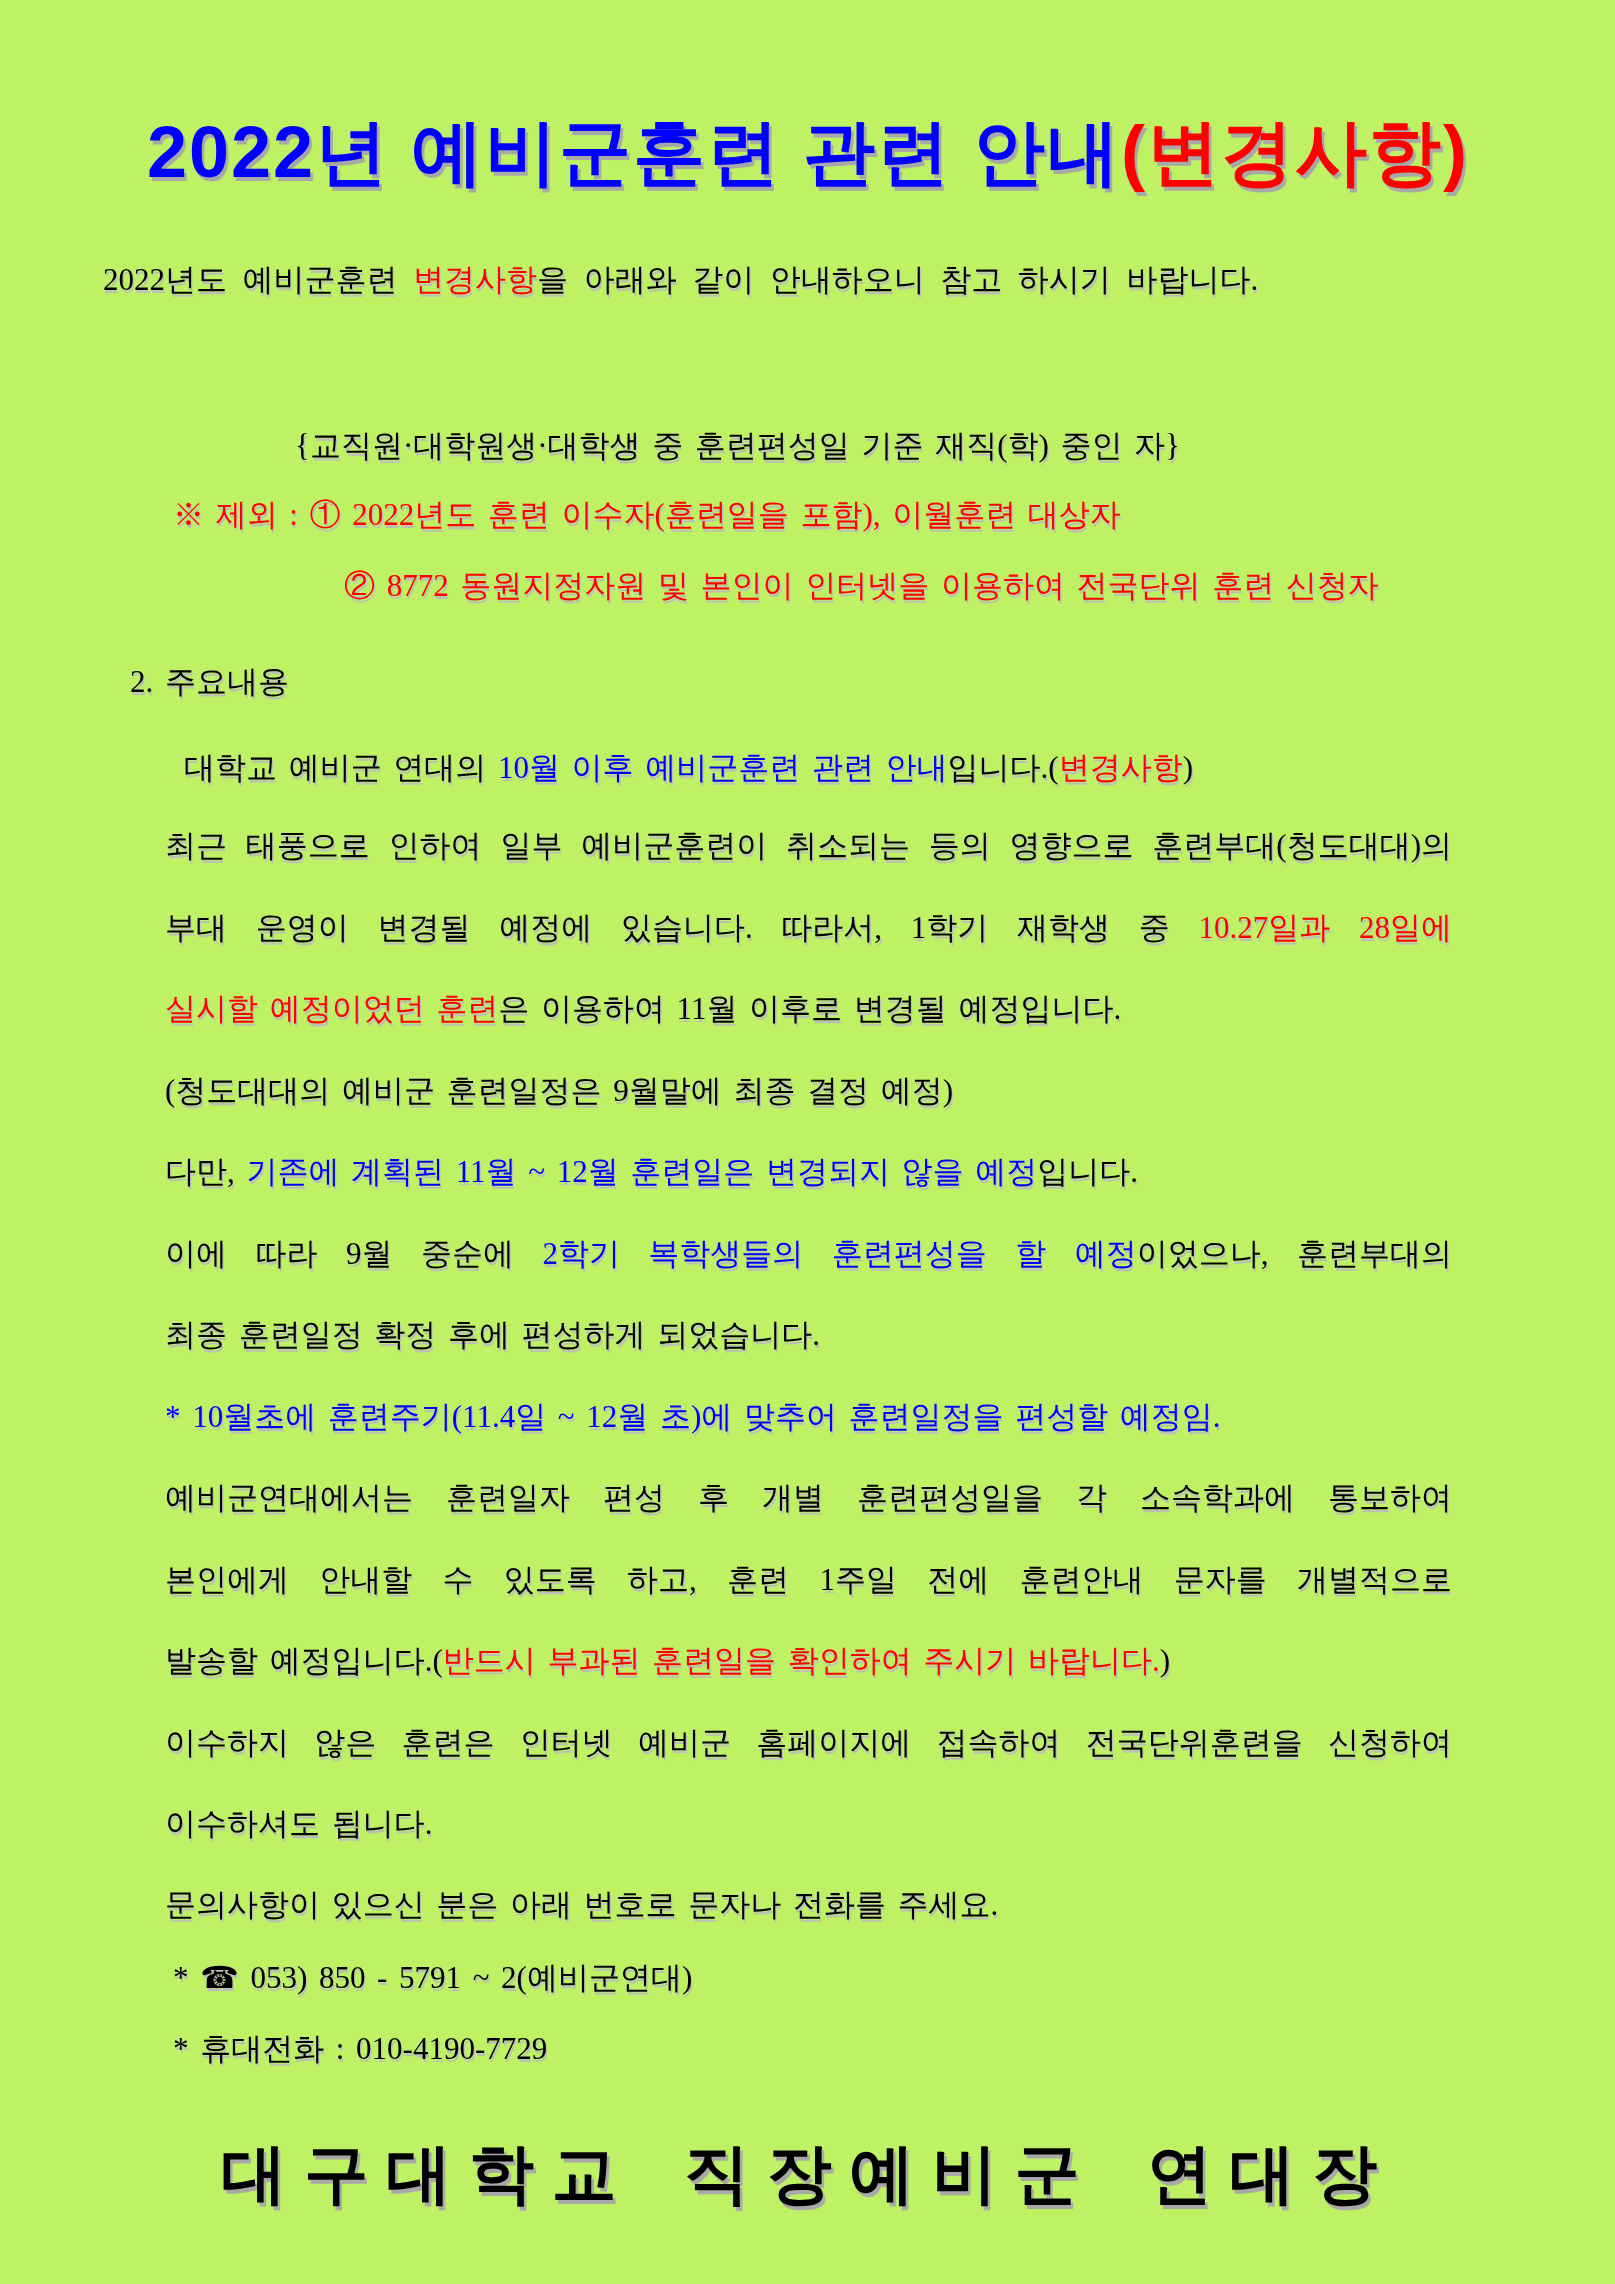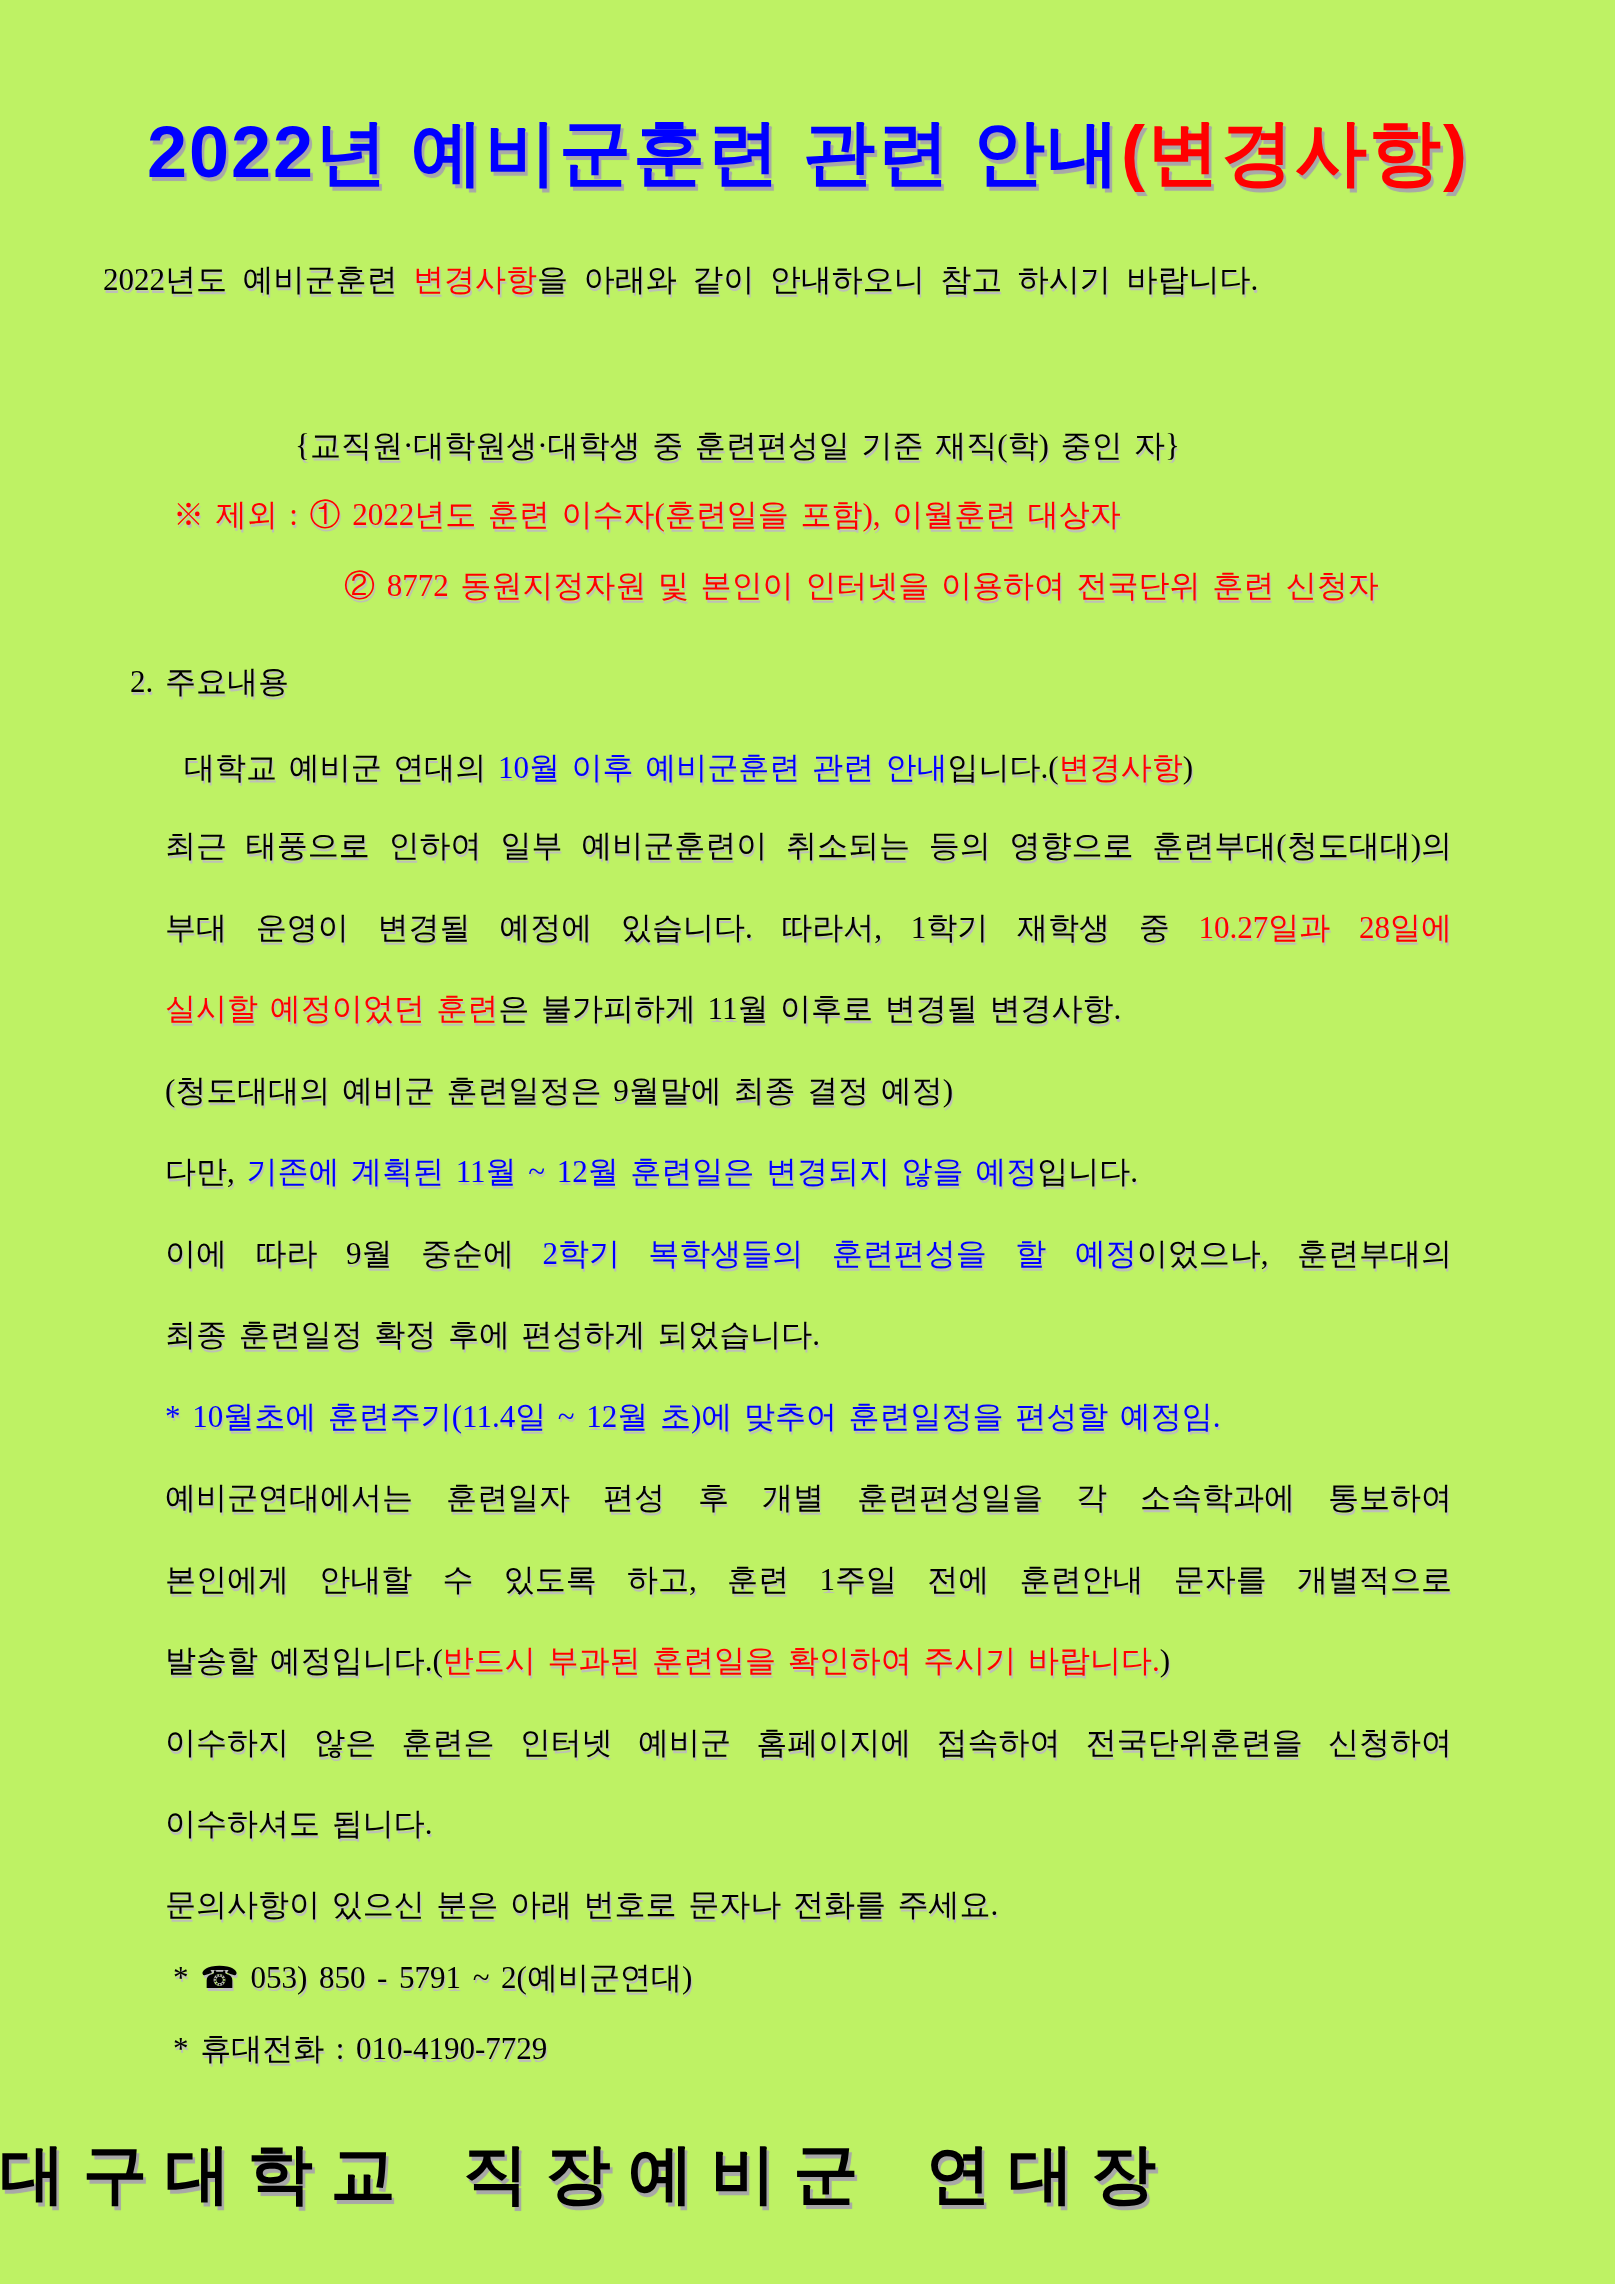--- a/index.html
+++ b/index.html
@@ -36,20 +36,21 @@
     font-family:"Liberation Sans", sans-serif;
     font-weight:bold;
     font-size:72px;
     letter-spacing:2px;
     white-space:nowrap;
     text-shadow:2.6px 3.9px 0.7px #a8a8a8;
   }
   .footer{
     position:absolute;
     top:2130px;left:0;width:100%;
+    text-align:center;
     font-family:"Liberation Sans", sans-serif;
     font-weight:bold;
     font-size:65px;
     letter-spacing:17.6px;
     word-spacing:14.3px;
     white-space:nowrap;
     text-shadow:2.6px 3.9px 0.7px #a8a8a8;
   }
   .phone-icon{font-family:"DejaVu Sans", sans-serif;}
 </style>
@@ -70,21 +71,21 @@
   <p class="line red" style="top:535px;left:344px;"><span>② 8772 동원지정자원 및 본인이 인터넷을 이용하여 전국단위 훈련 신청자</span></p>
 
   <p class="line" style="top:631px;left:130px;"><span>2. 주요내용</span></p>
 
   <p class="line" style="top:717px;left:184px;"><span>대학교 예비군 연대의 </span><span class="blue">10월 이후 예비군훈련 관련 안내</span><span>입니다.(</span><span class="red">변경사항</span><span>)</span></p>
 
   <p class="line just" style="top:795px;left:165px;"><span>최근 태풍으로 인하여 일부 예비군훈련이 취소되는 등의 영향으로 훈련부대(청도대대)의</span></p>
 
   <p class="line just" style="top:877px;left:165px;"><span>부대 운영이 변경될 예정에 있습니다. 따라서, 1학기 재학생 중 </span><span class="red">10.27일과 28일에</span></p>
 
-  <p class="line" style="top:958px;left:165px;"><span class="red">실시할 예정이었던 훈련</span><span>은 불가피하게 11월 이후로 변경될 변경사항.</span></p>
+  <p class="line" style="top:958px;left:165px;"><span class="red">실시할 예정이었던 훈련</span><span>은 이용하여 11월 이후로 변경될 예정입니다.</span></p>
 
   <p class="line" style="top:1040px;left:165px;text-align:right;"><span>(청도대대의 예비군 훈련일정은 9월말에 최종 결정 예정)</span></p>
 
   <p class="line" style="top:1121px;left:165px;text-align:center;"><span>다만, </span><span class="blue">기존에 계획된 11월 ~ 12월 훈련일은 변경되지 않을 예정</span><span>입니다.</span></p>
 
   <p class="line just" style="top:1203px;left:165px;"><span>이에 따라 9월 중순에 </span><span class="blue">2학기 복학생들의 훈련편성을 할 예정</span><span>이었으나, 훈련부대의</span></p>
 
   <p class="line" style="top:1284px;left:165px;"><span>최종 훈련일정 확정 후에 편성하게 되었습니다.</span></p>
 
   <p class="line blue" style="top:1366px;left:165px;"><span>* 10월초에 훈련주기(11.4일 ~ 12월 초)에 맞추어 훈련일정을 편성할 예정임.</span></p>

